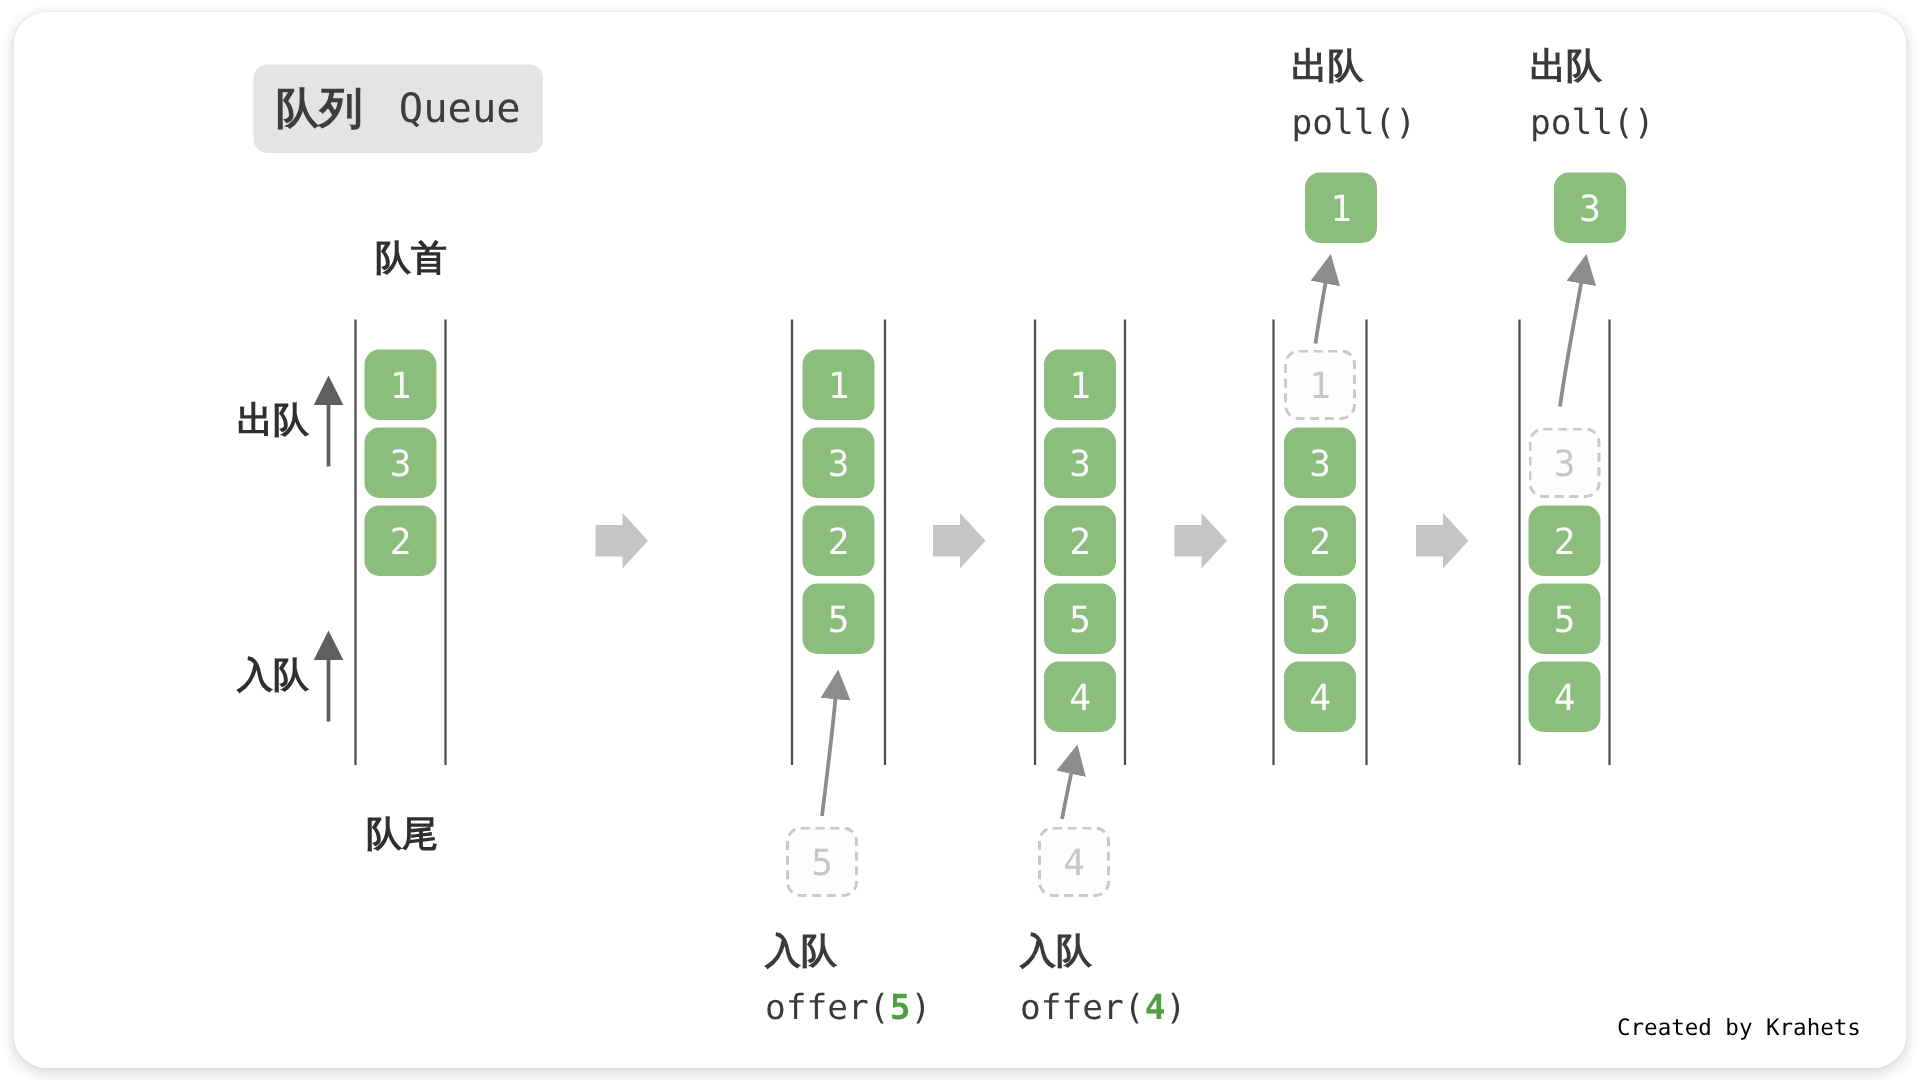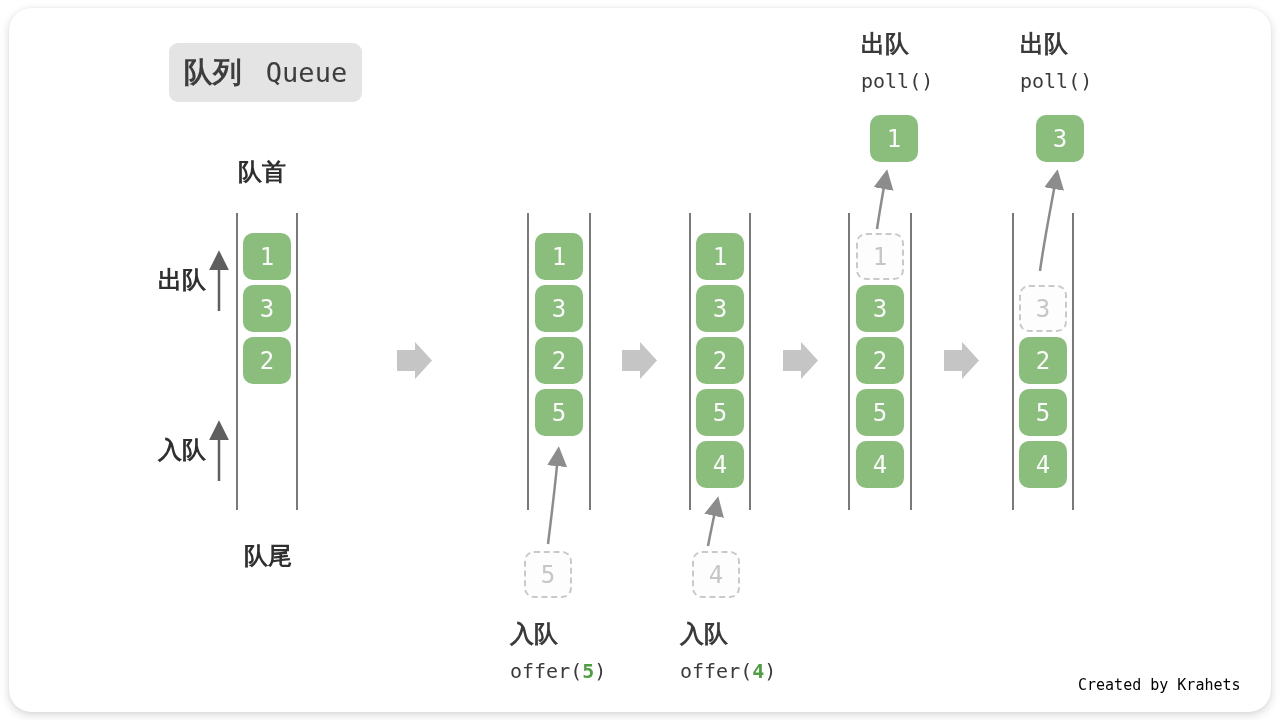--- a/index.html
+++ b/index.html
@@ -26,21 +26,21 @@
     background:#8bbd7d; color:#fafafa;
     font-family:"DejaVu Sans Mono",monospace; font-size:24px;
     display:flex; align-items:center; justify-content:center;
   }
   .qbox.dashed {
     width:44px; height:43px;
     background:#fdfdfd; border:2px dashed #c9c9c9; color:#c6c6c6;
   }
   .op-block { position:absolute; color:#3a3a3a; }
   .op-block .zh { font-size:24px; font-weight:bold; margin-bottom:9px; }
-  .op-block .code { font-family:"DejaVu Sans Mono",monospace; font-size:20px; }
+  .op-block .code { font-family:"DejaVu Sans Mono",monospace; font-size:23px; }
   .op-block .code .arg { color:#4f9e43; font-weight:bold; }
   .watermark {
     position:absolute; left:1078px; top:676px;
     font-family:"DejaVu Sans Mono",monospace; font-size:15px; color:#000000;
   }
   svg.overlay { position:absolute; left:0; top:0; pointer-events:none; }
 </style>
 </head>
 <body>
 
@@ -84,21 +84,21 @@
     <path d="M 708 546 C 711 530 714.5 514 717.5 500" stroke="#8c8c8c" stroke-width="2.5" fill="none" marker-end="url(#ah-gray)"></path>
     <path d="M 877 229 C 879.5 212 883 192 886.5 173" stroke="#8c8c8c" stroke-width="2.5" fill="none" marker-end="url(#ah-gray)"></path>
     <path d="M 1040 271 C 1044.5 238 1051.5 204 1057 173" stroke="#8c8c8c" stroke-width="2.5" fill="none" marker-end="url(#ah-gray)"></path>
   </svg>
 
   <div class="title-badge">
     <span class="zh">队列</span>
     <span class="en">Queue</span>
   </div>
 
-  <div class="cjk-label" style="left:238px; top:156px; width:60px; text-align:left;">队首</div>
+  <div class="cjk-label" style="left:238px; top:156px; width:60px; text-align:right;">队首</div>
   <div class="cjk-label" style="left:238px; top:540px; width:60px; text-align:center;">队尾</div>
   <div class="cjk-label" style="left:140px; top:264px; width:66px; text-align:right;">出队</div>
   <div class="cjk-label" style="left:140px; top:434px; width:66px; text-align:right;">入队</div>
 
   <div class="qbox" style="left:243px; top:233px;">1</div>
   <div class="qbox" style="left:243px; top:285px;">3</div>
   <div class="qbox" style="left:243px; top:337px;">2</div>
 
   <div class="qbox" style="left:535px; top:233px;">1</div>
   <div class="qbox" style="left:535px; top:285px;">3</div>

